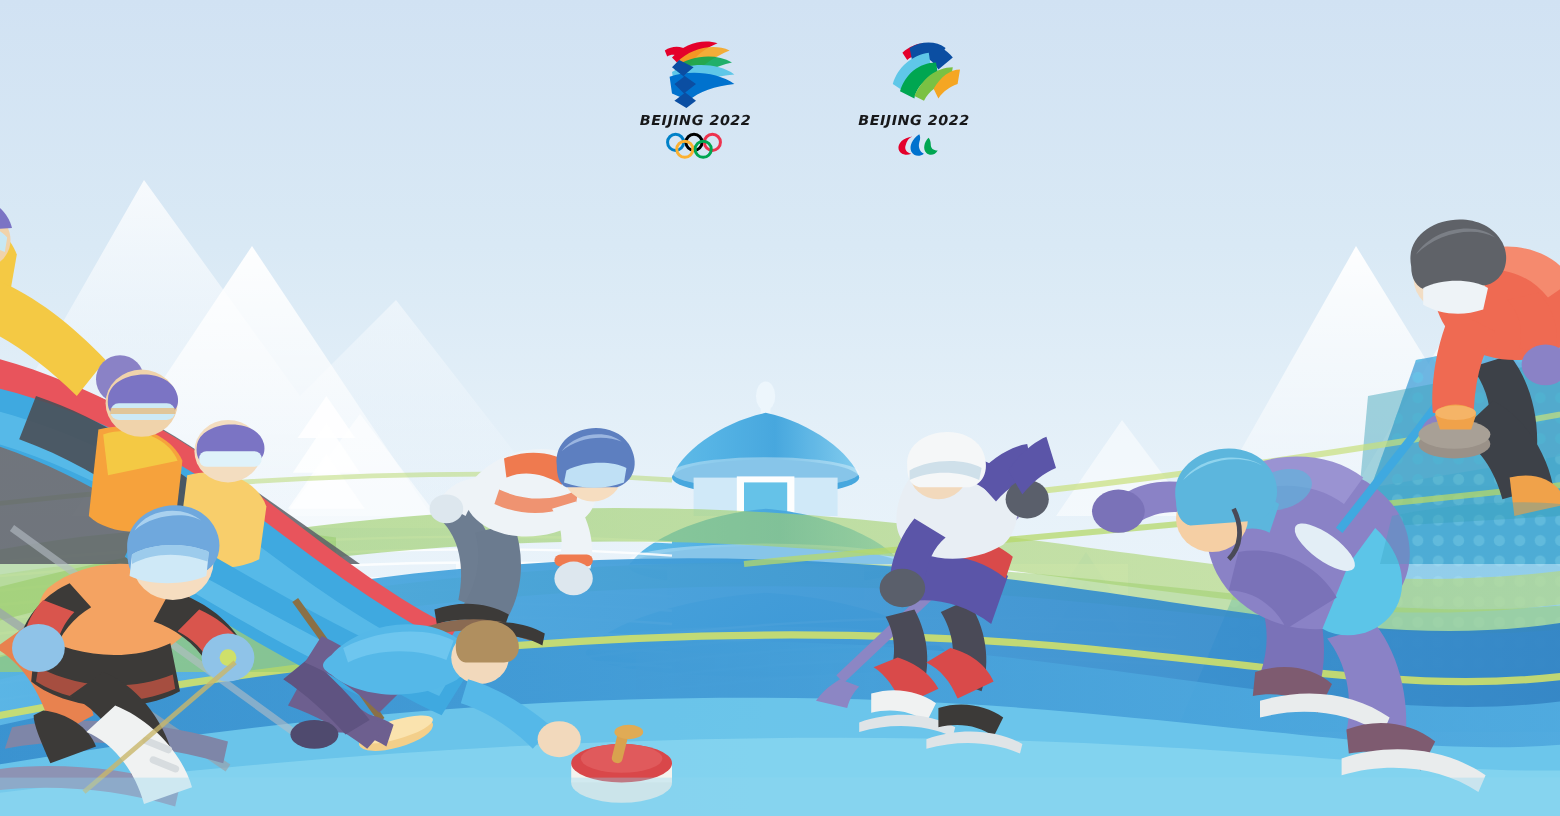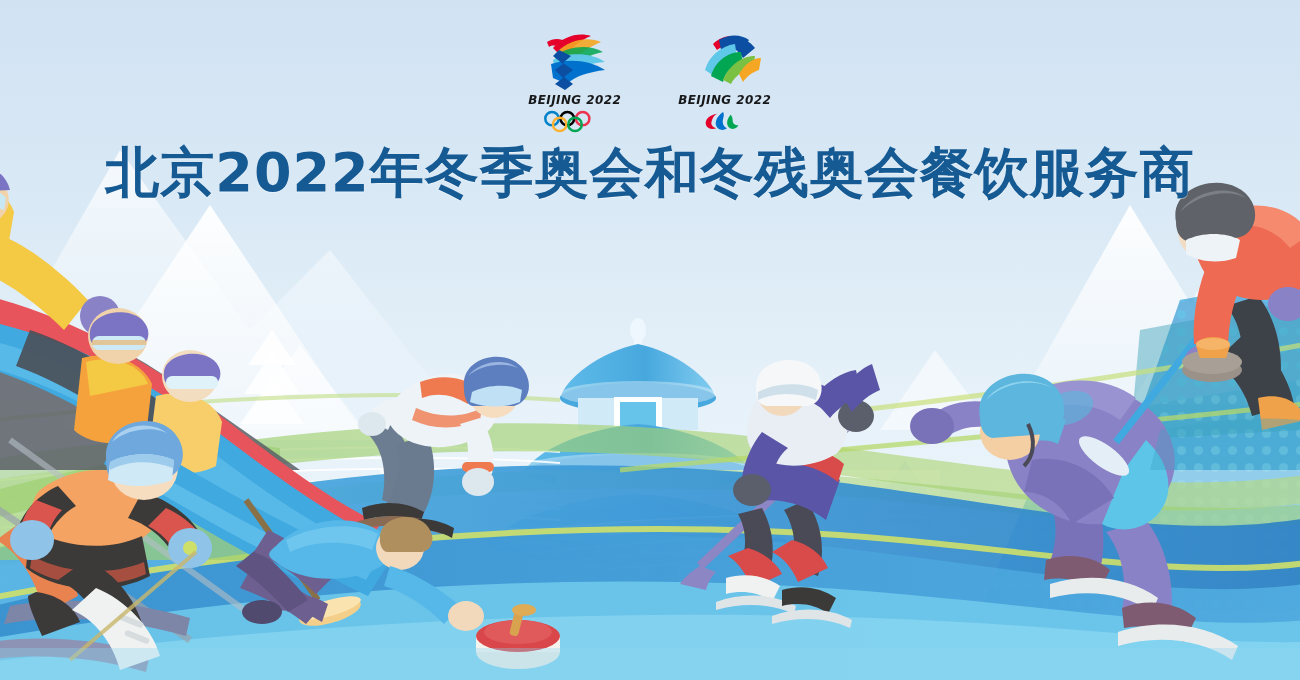--- a/index.html
+++ b/index.html
@@ -14,21 +14,21 @@
   }
   .layer{position:absolute;inset:0;}
   .layer svg{display:block;width:1300px;height:680px;}
 
   
   #logo-row{
     position:absolute;left:0;top:30px;width:1300px;height:110px;
     display:flex;justify-content:center;align-items:flex-start;gap:52px;
     z-index:40;
   }
-  .logo-block{width:98px;display:flex;flex-direction:column;align-items:center;}
+  .logo-block{width:98px;display:flex;flex-direction:column;align-items:flex-end;margin-left:32px;}
   .logo-mark{width:84px;height:62px;}
   .logo-word{
     font-family:"DejaVu Sans","Liberation Sans",sans-serif;
     font-weight:bold;font-style:italic;font-size:11.5px;letter-spacing:.4px;
     color:#17181a;margin-top:1px;white-space:nowrap;
     transform:scaleX(1.04);
   }
   .logo-sym{height:23px;margin-top:3px;}
 
   
@@ -512,15 +512,14 @@
         <svg viewBox="0 0 76 24" width="76" height="23" xmlns="http://www.w3.org/2000/svg">
           <path d="M30 4 C22 5 17 10 18 15 C19 19 24 21 29 19 C25 18 23 15 24 12 C25 8 27 5 30 4 Z" fill="#e4002b"></path>
           <path d="M36 2 C30 6 27 12 29 17 C31 21 36 22 40 19 C36 17 35 13 36 9 C37 6 37 4 36 2 Z" fill="#0072ce"></path>
           <path d="M44 5 C40 9 39 15 42 18 C45 21 50 20 52 16 C48 16 46 14 46 11 C46 8 45 6 44 5 Z" fill="#00a651"></path>
         </svg>
       </div>
     </div>
 
   </div>
 
-  <div id="title">北京2022年冬季奥会和冬残奥会餐饮服务商</div>
 
 </div>
 
 </body></html>

